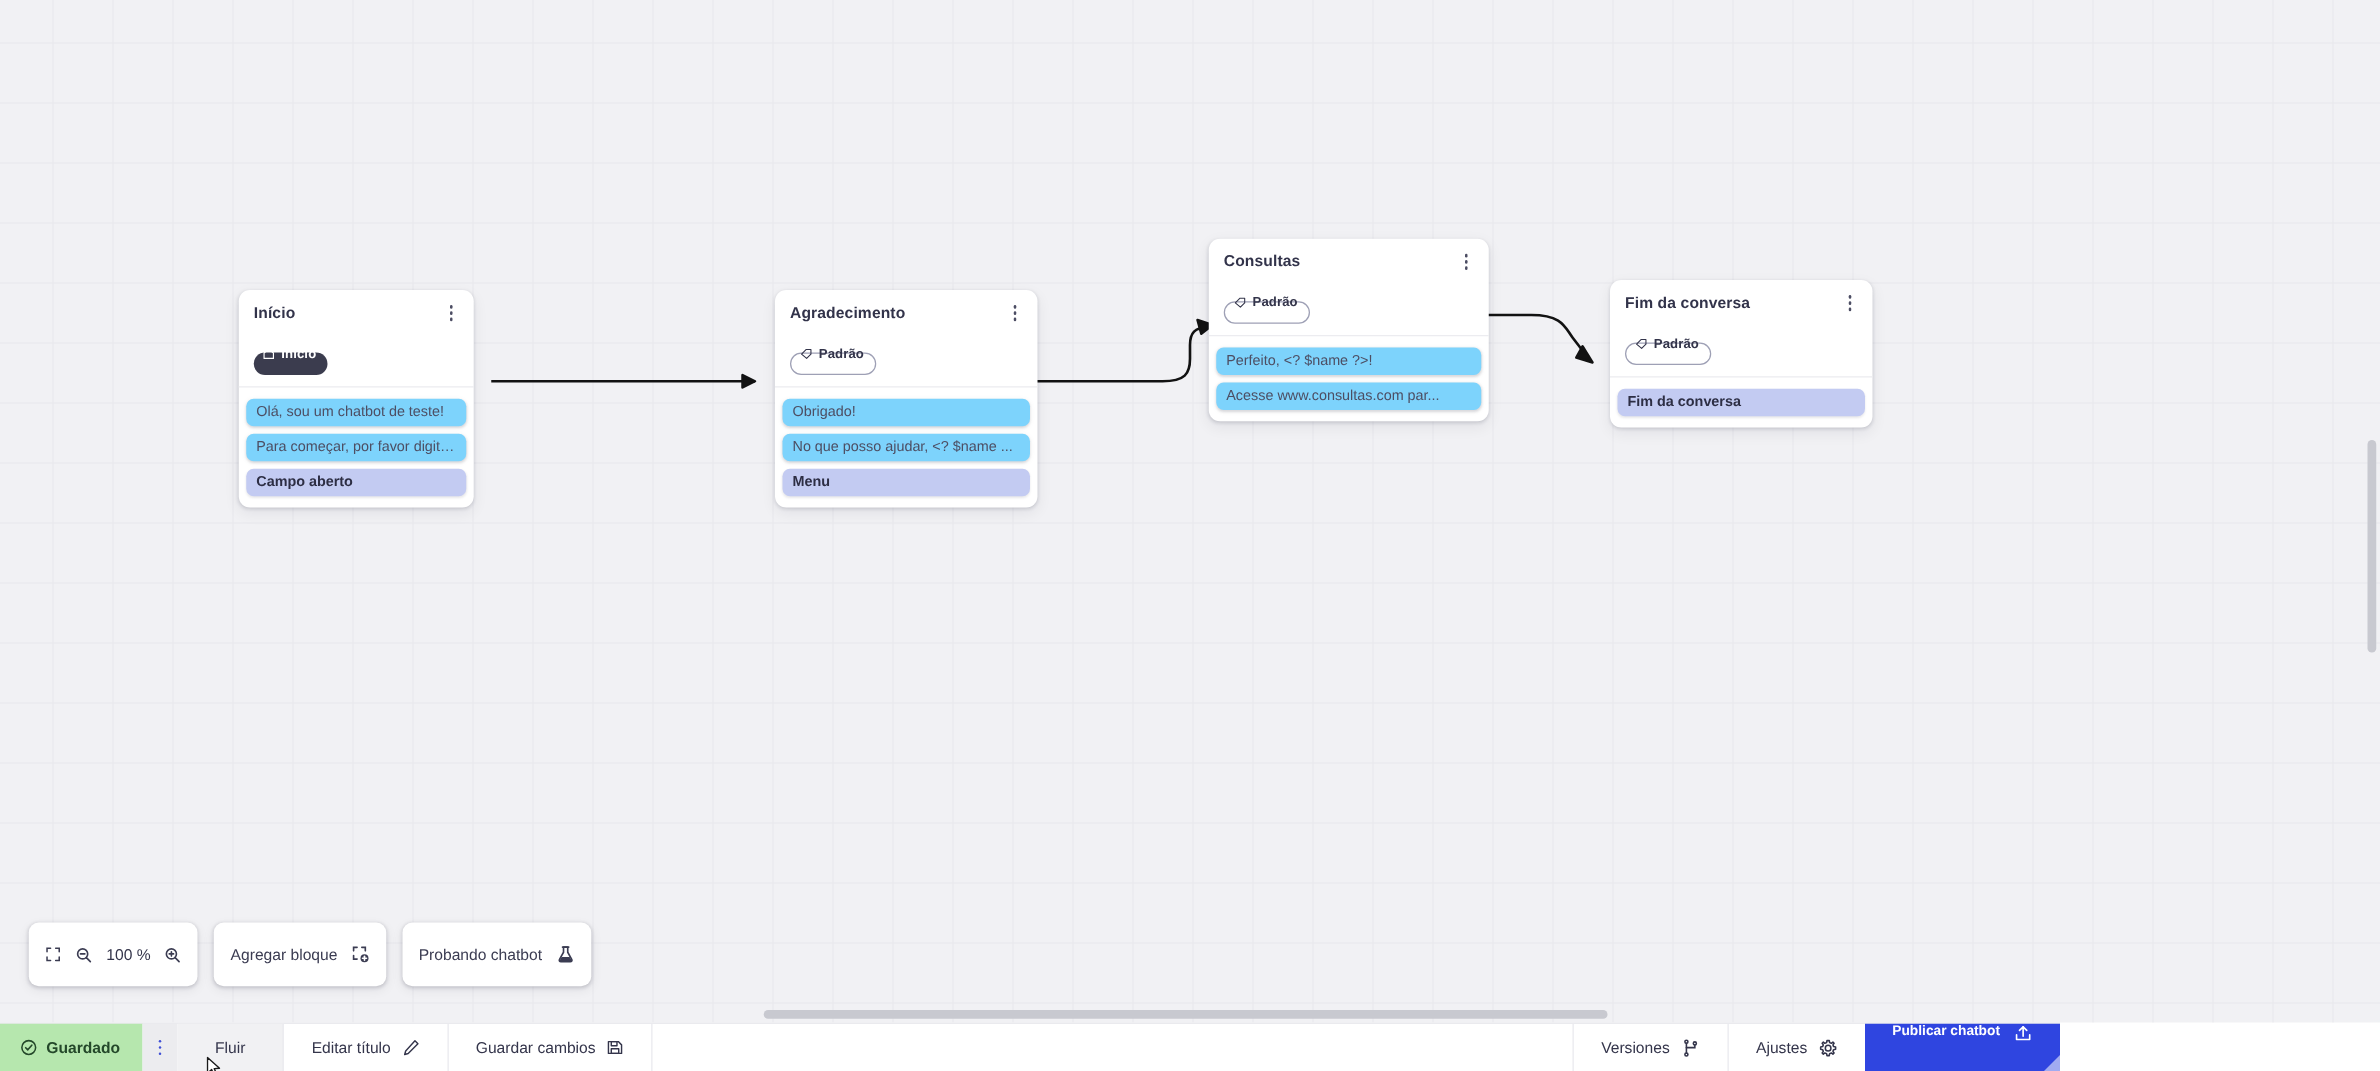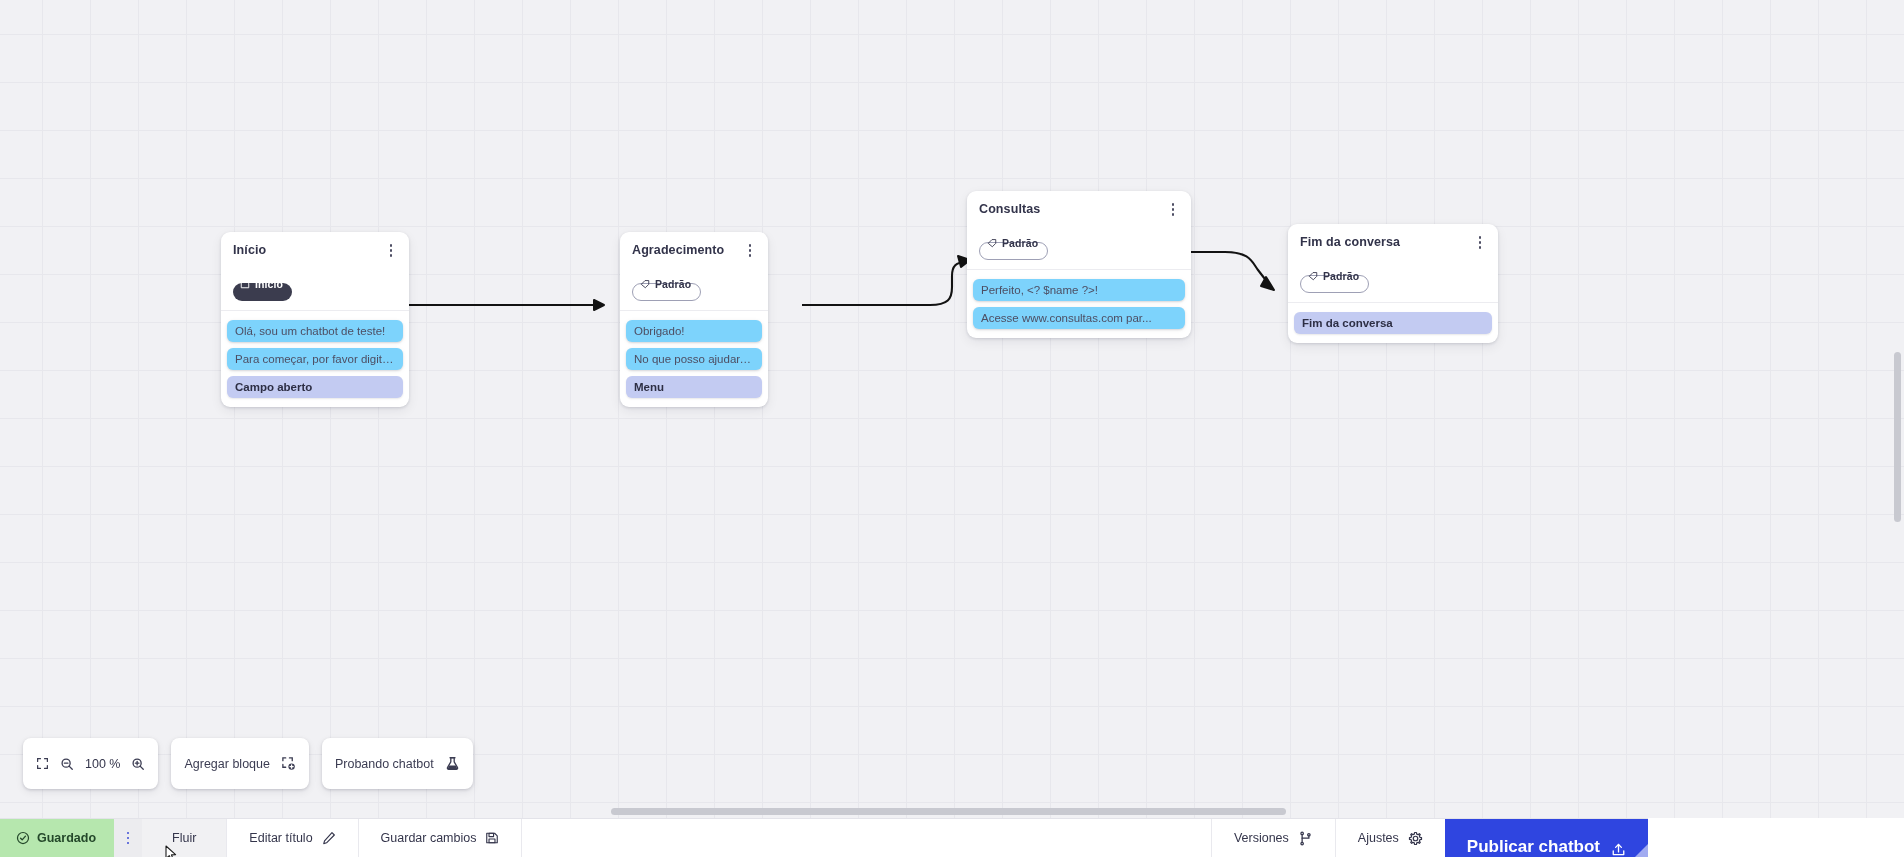--- a/index.html
+++ b/index.html
@@ -66,22 +66,22 @@
   }
   .row.accent {
     background: #c3cbf2; color: #2d2e44; font-weight: 700;
     box-shadow: 0 1px 2px rgba(16,18,40,.10);
   }
   .node-sep {
     height: 1px; background: #ececf0; margin-top: 2px;
   }
 
   
-  #node-inicio       { left: 221px; top: 232px; width: 188px; }
-  #node-agradecimento{ left: 620px; top: 232px; width: 148px; }
+  #node-inicio       { left: 191px; top: 232px; width: 188px; }
+  #node-agradecimento{ left: 620px; top: 232px; width: 210px; }
   #node-consultas    { left: 967px; top: 191px; width: 224px; }
   #node-fim          { left: 1288px; top: 224px; width: 210px; }
 
   
   .edges { position: absolute; left: 0; top: 0; width: 1904px; height: 818px; pointer-events: none; }
 
   
   .pillbar { position: absolute; left: 23px; bottom: 29px; display: flex; gap: 13px; align-items: stretch; }
   .pill {
     background: #ffffff; border-radius: 8px;
@@ -131,22 +131,22 @@
   .bb-item {
     display: flex; align-items: center; gap: 9px;
     padding: 0 22px; font-size: 12.5px; color: #34354b; cursor: pointer;
     border-right: 1px solid #e9e9ee;
     position: relative;
   }
   .bb-item.flow { background: #f1f1f3; font-weight: 400; padding: 0 30px; }
   .bb-right { margin-left: auto; display: flex; align-items: stretch; padding-left: 30px; }
   .bb-right .bb-item { border-right: none; border-left: 1px solid #e9e9ee; }
   .publish {
-    display: flex; align-items: flex-end; gap: 11px;
-    background: #2f45e0; color: #ffffff; font-size: 17px; font-weight: 700;
+    display: flex; align-items: flex-start; gap: 11px;
+    background: #2f45e0; color: #ffffff; font-size: 11px; font-weight: 700;
     padding: 0 22px; cursor: pointer;
   }
   .publish .corner {
     position: absolute; right: 0; bottom: 0;
     width: 0; height: 0;
     border-left: 13px solid transparent; border-bottom: 13px solid rgba(255,255,255,.55);
   }
   .publish-wrap { position: relative; display: flex; }
 
   

